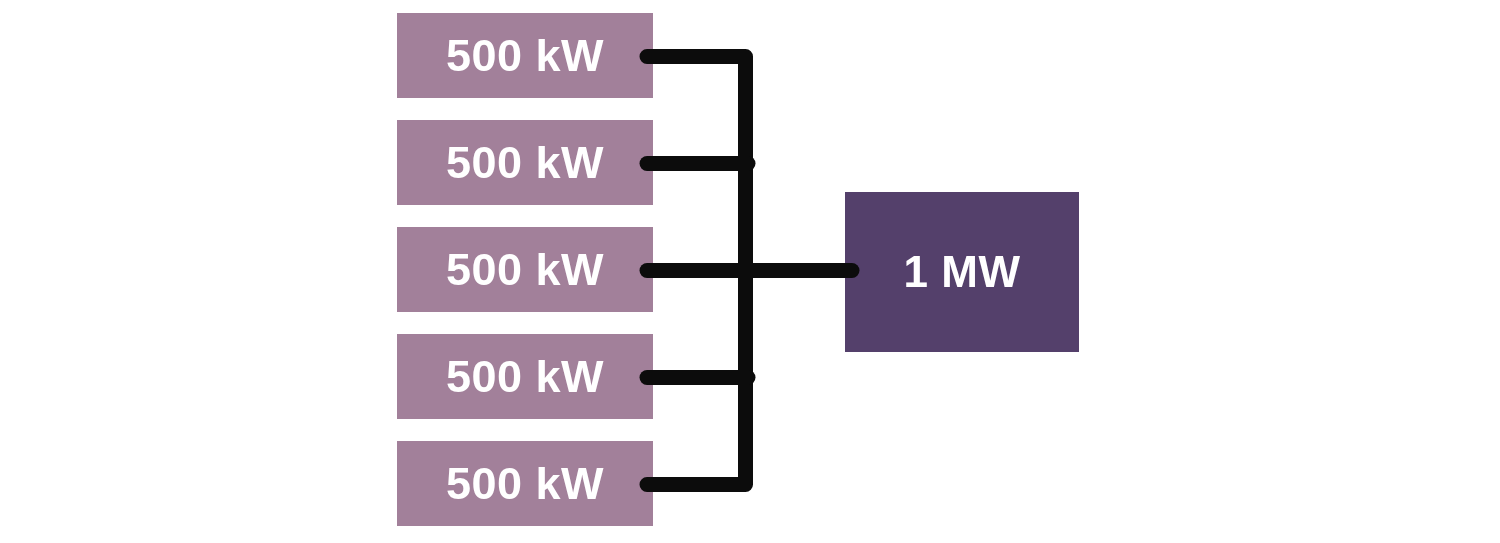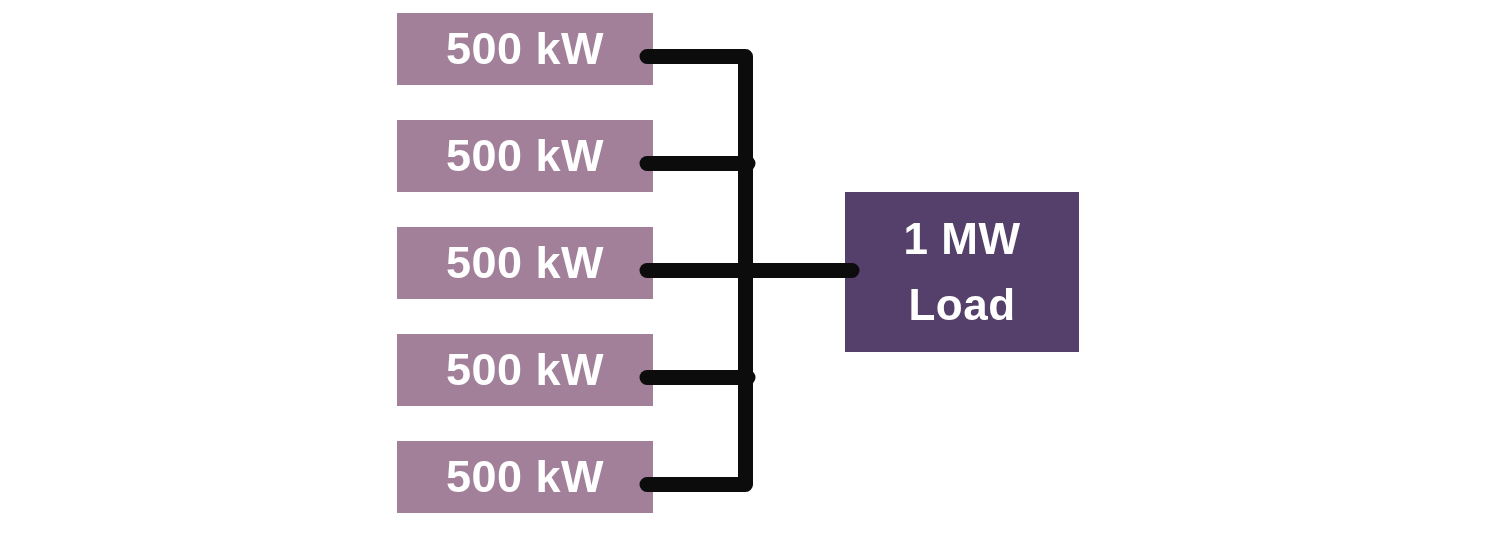--- a/index.html
+++ b/index.html
@@ -18,21 +18,21 @@
     position: relative;
     width: 1500px;
     height: 543px;
     background: var(--canvas-bg);
     overflow: hidden;
   }
   .source-box {
     position: absolute;
     left: 397px;
     width: 256px;
-    height: 72px;
+    height: 85px;
     background: var(--source-fill);
     display: flex;
     align-items: center;
     justify-content: center;
     z-index: 1;
   }
   .source-box .label {
     color: var(--label-text);
     font-size: 45px;
     font-weight: 700;
@@ -98,21 +98,20 @@
   </div>
   <div class="source-box box-4">
     <span class="label">500 kW</span>
   </div>
   <div class="source-box box-5">
     <span class="label">500 kW</span>
   </div>
 
   <div class="load-box">
     <span class="label">1 MW</span>
-    <span class="label">Load</span>
   </div>
 
   <svg class="connectors" viewBox="0 0 1500 543" xmlns="http://www.w3.org/2000/svg" aria-hidden="true">
     <path d="M 647 56.5 H 745.5 V 484.5 H 647"></path>
     <path d="M 647 163.5 H 748"></path>
     <path d="M 647 270.5 H 852"></path>
     <path d="M 647 377.5 H 748"></path>
   </svg>
 
 </div>

